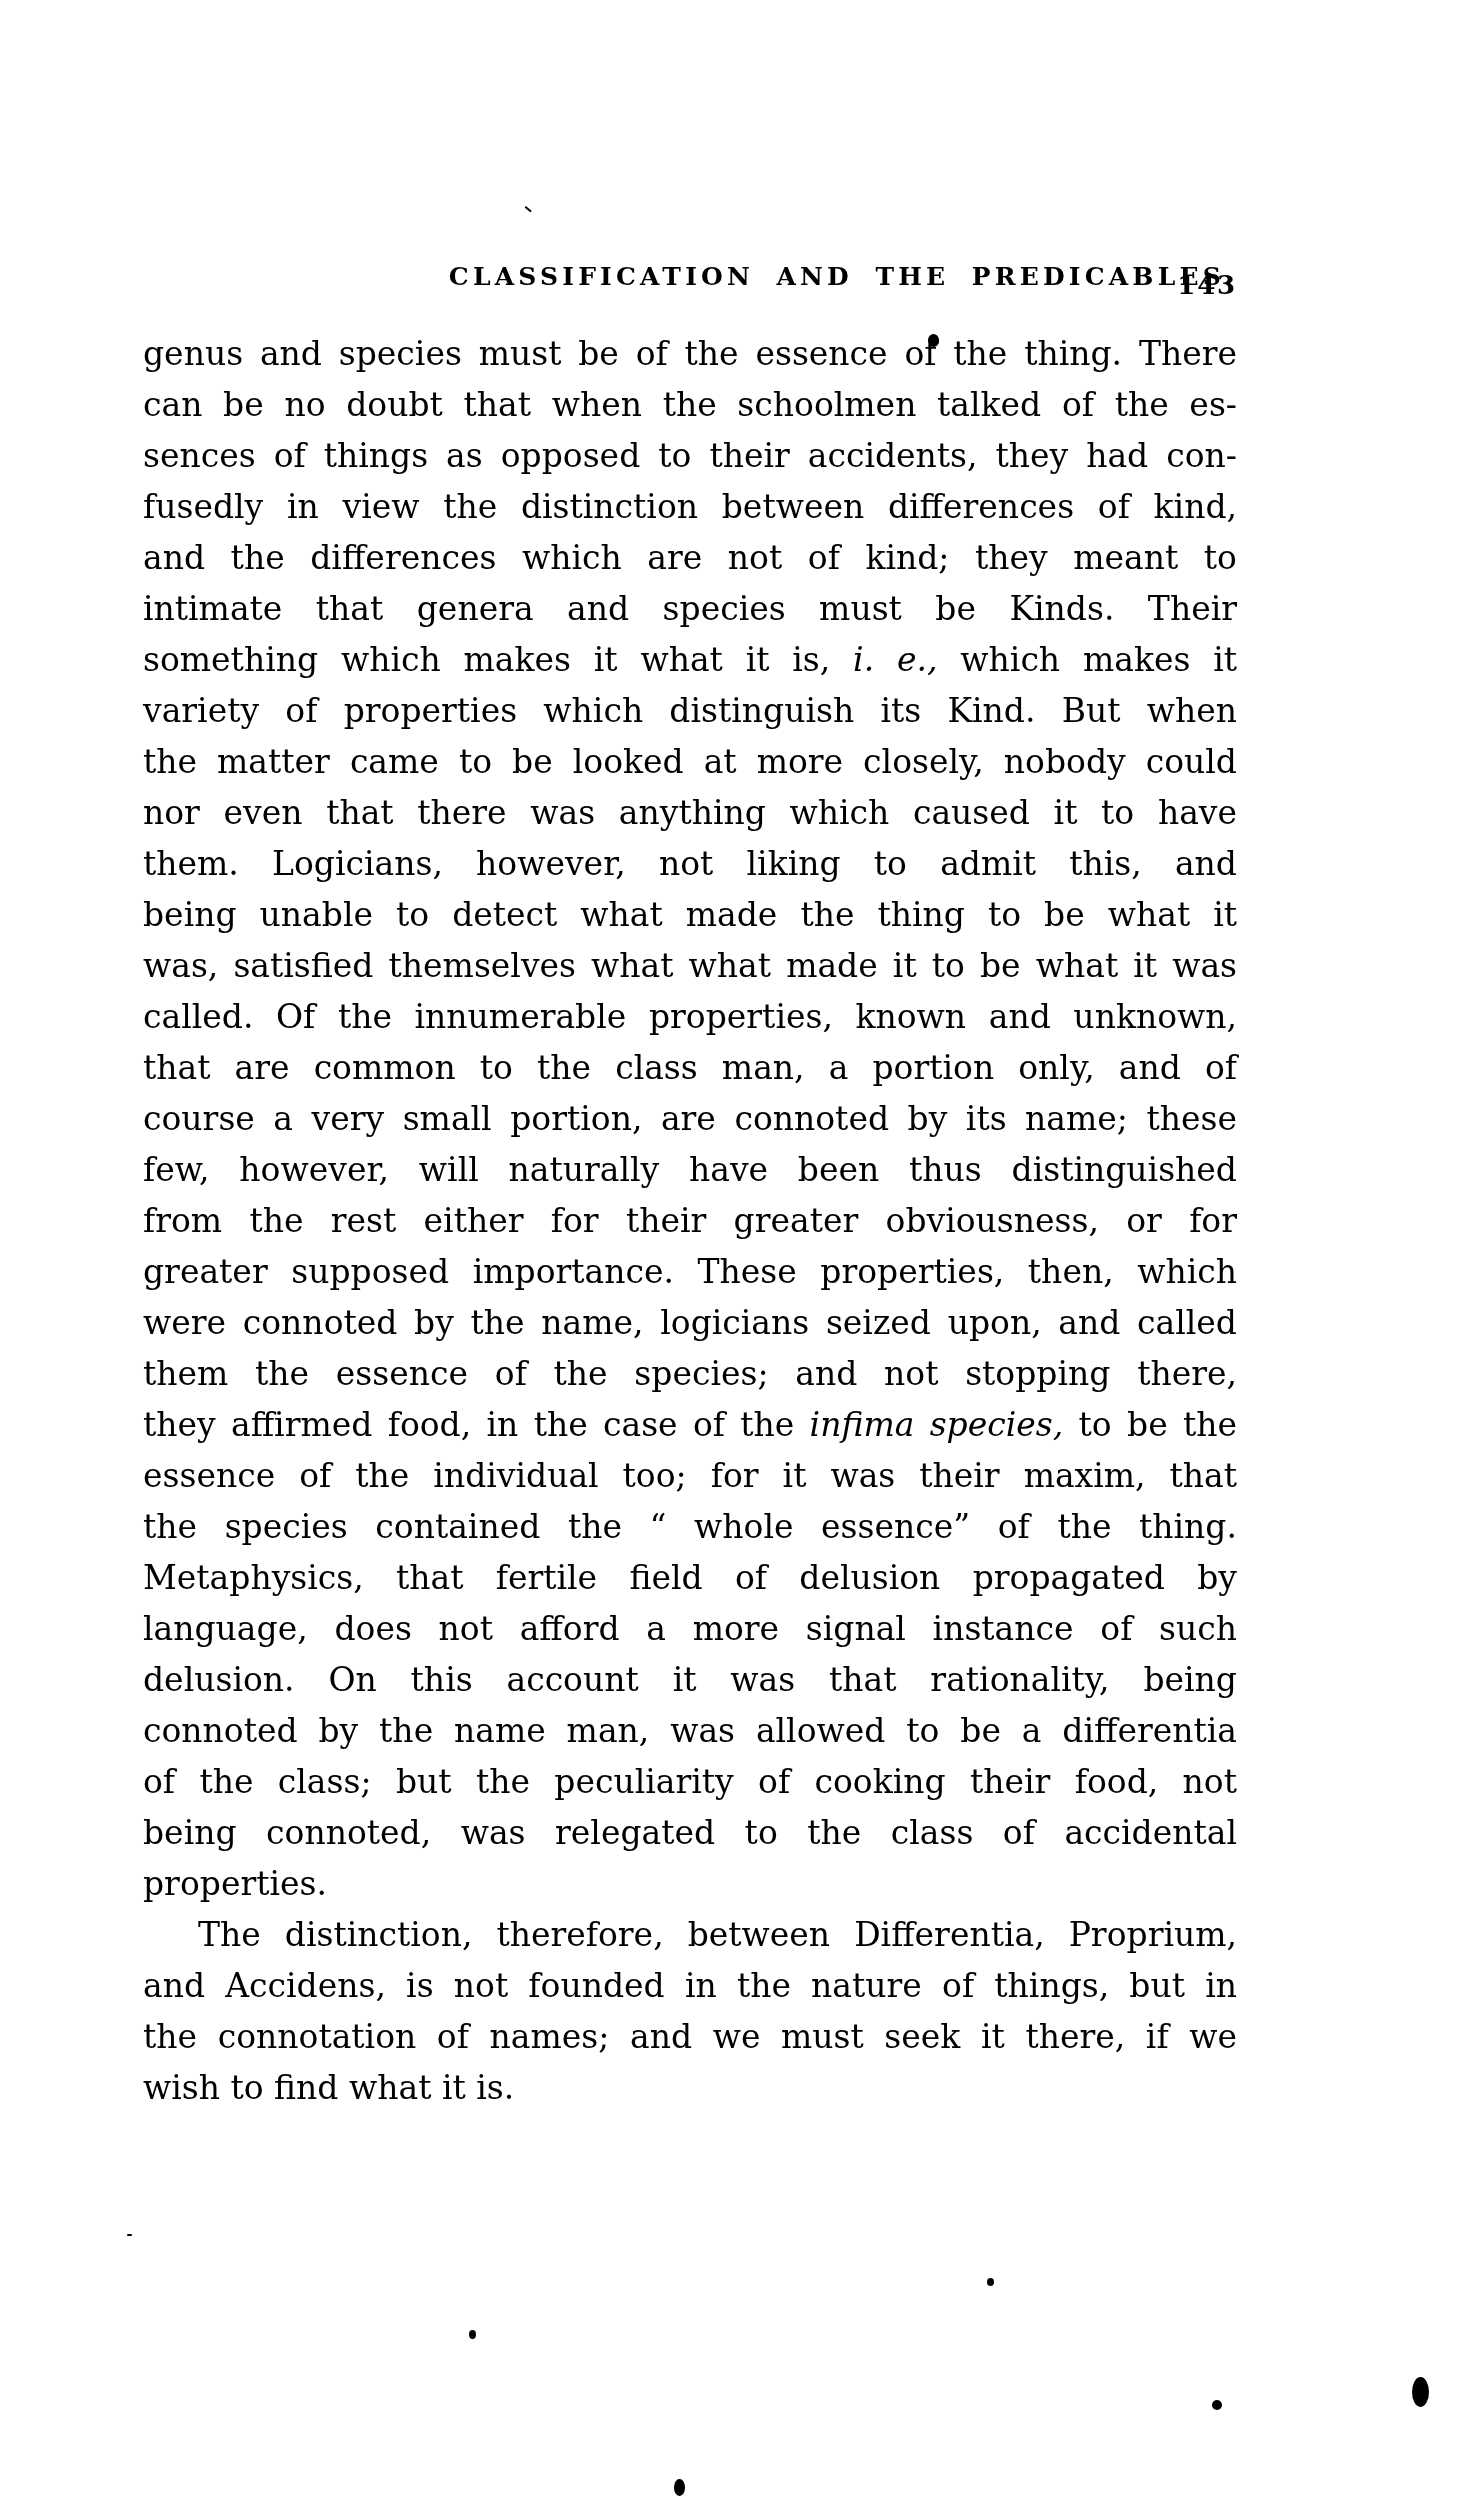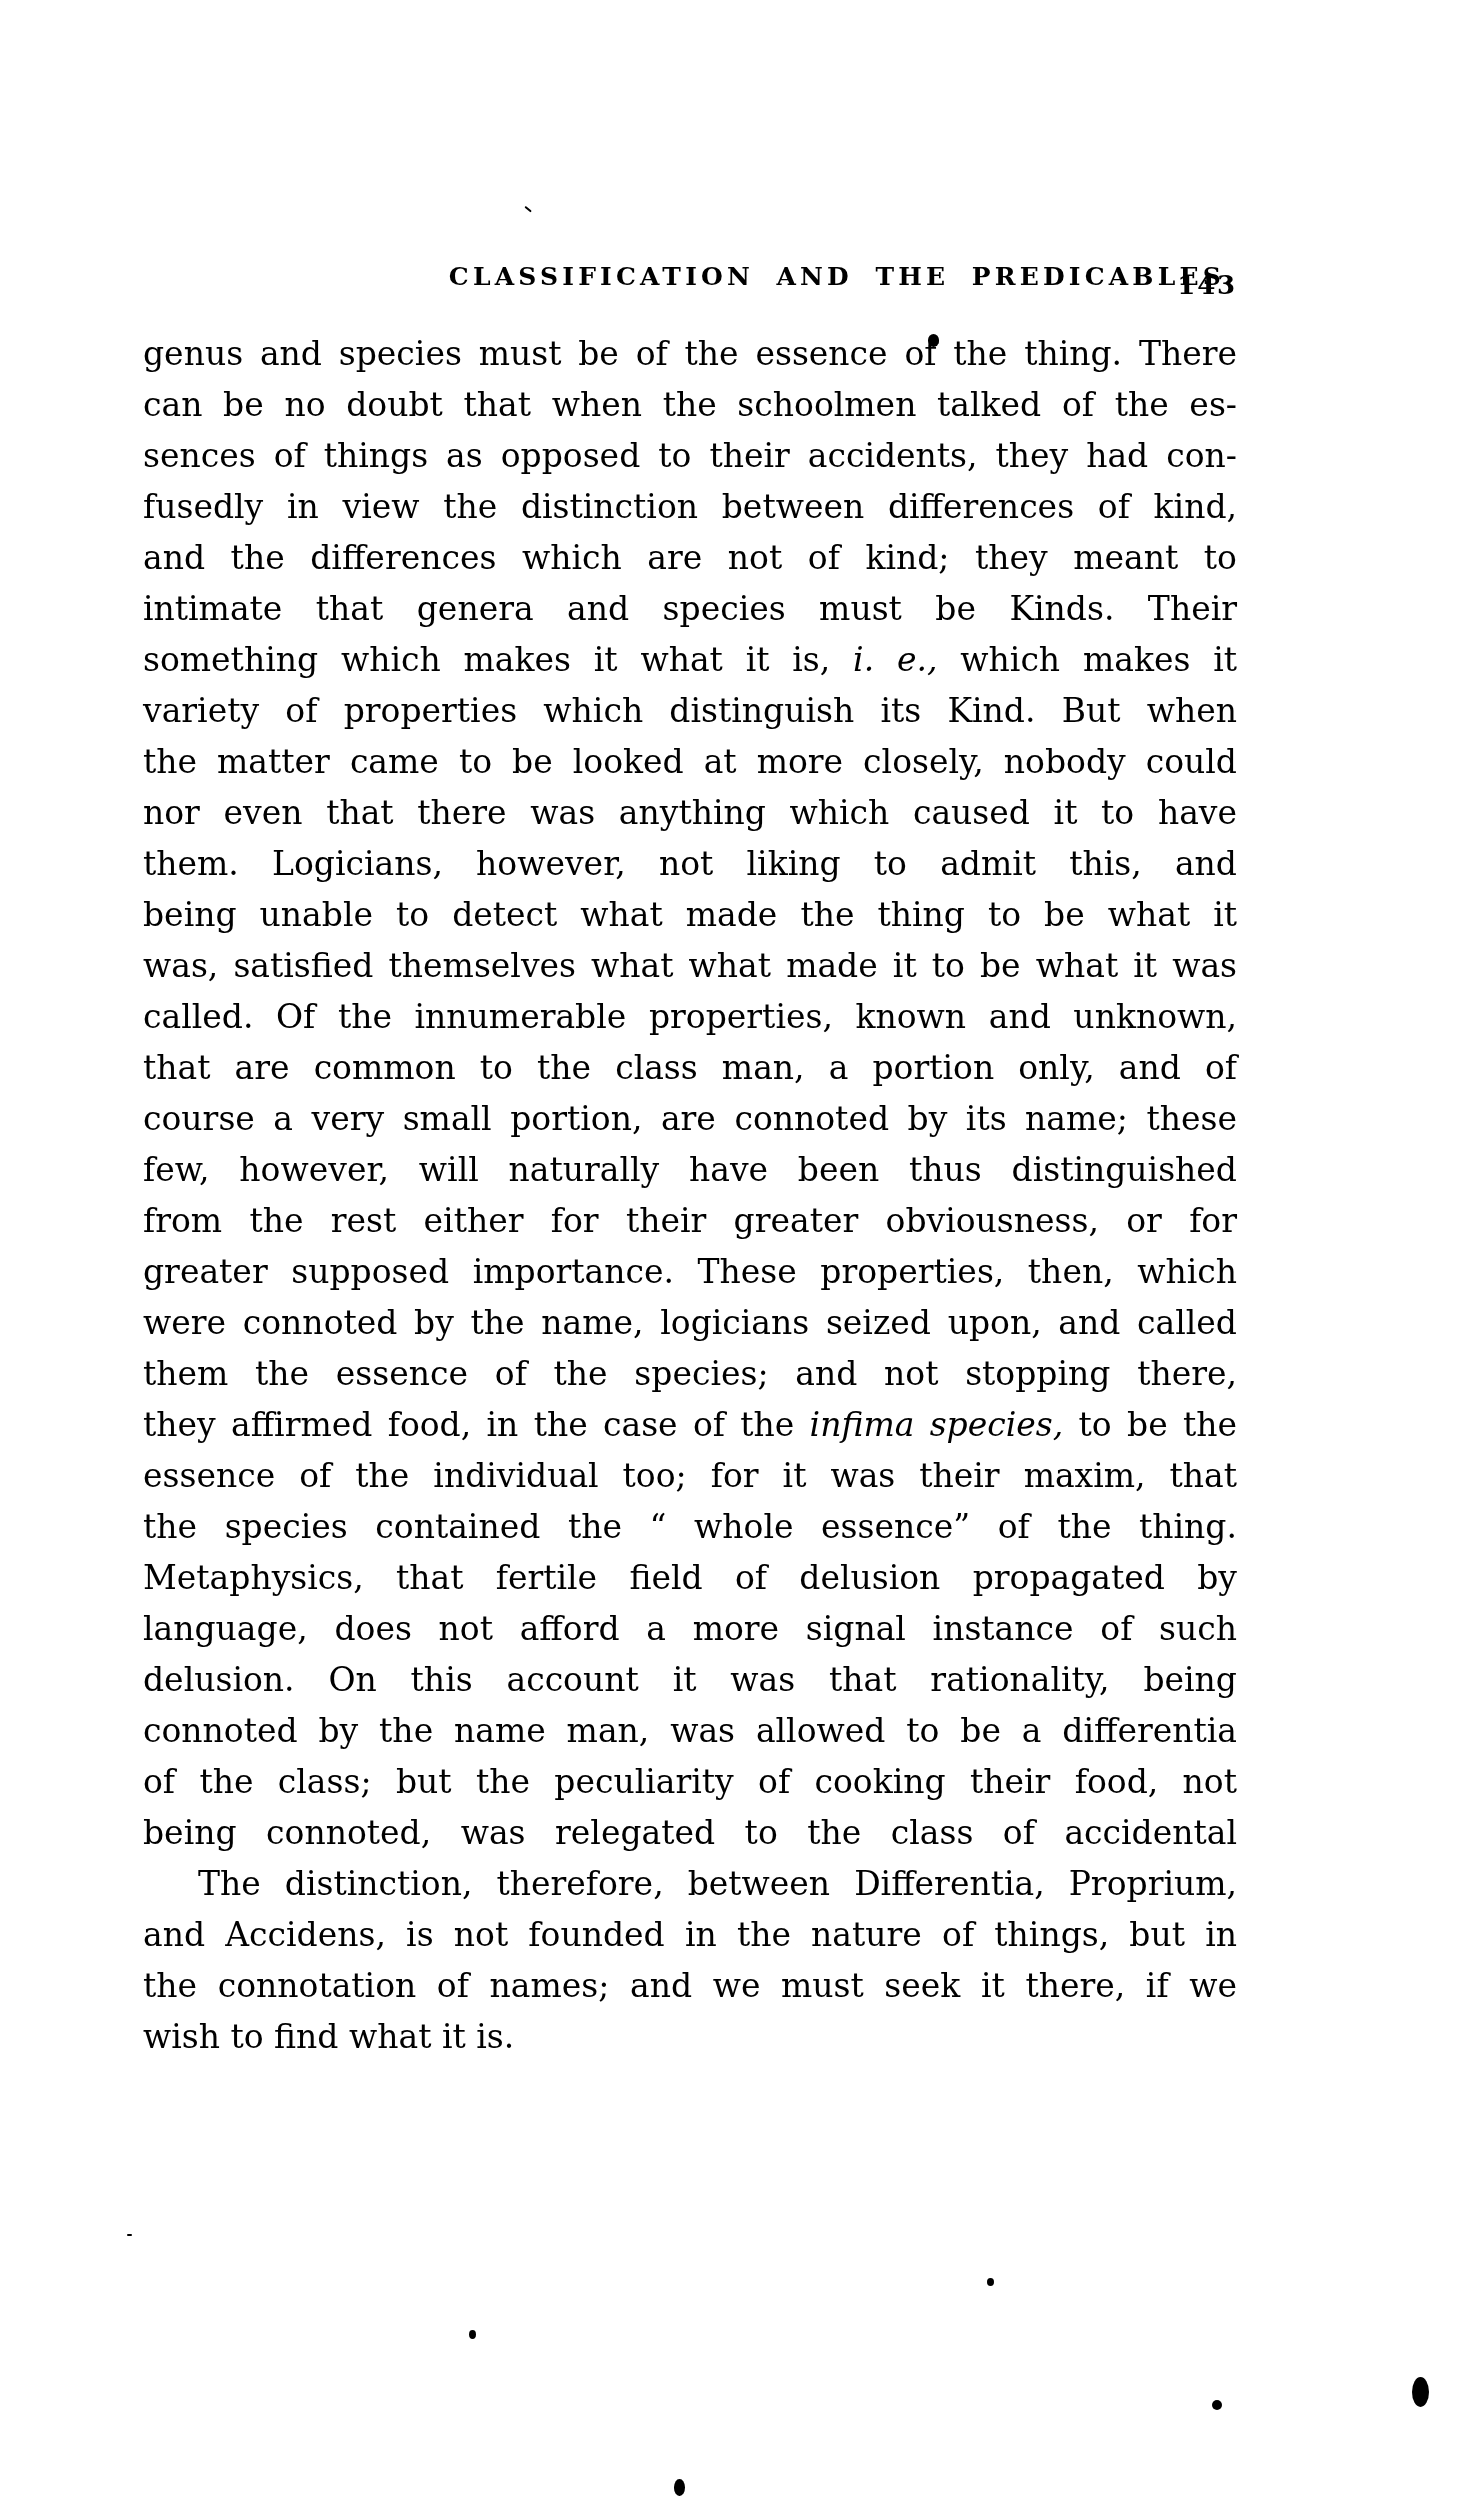--- a/index.html
+++ b/index.html
@@ -95,20 +95,21 @@
         <div class="line"><span>them the essence of the species; and not stopping there,</span></div>
         <div class="line"><span>they affirmed food, in the case of the </span><span class="ital">infima species,</span><span> to be the</span></div>
         <div class="line"><span>essence of the individual too; for it was their maxim, that</span></div>
         <div class="line"><span>the species contained the “ whole essence” of the thing.</span></div>
         <div class="line"><span>Metaphysics, that fertile field of delusion propagated by</span></div>
         <div class="line"><span>language, does not afford a more signal instance of such</span></div>
         <div class="line"><span>delusion.  On this account it was that rationality, being</span></div>
         <div class="line"><span>connoted by the name man, was allowed to be a differentia</span></div>
         <div class="line"><span>of the class; but the peculiarity of cooking their food, not</span></div>
         <div class="line"><span>being connoted, was relegated to the class of accidental</span></div>
+        <div class="line para-end"><span>properties.</span></div>
         <div class="line indent"><span>The distinction, therefore, between Differentia, Proprium,</span></div>
         <div class="line"><span>and Accidens, is not founded in the nature of things, but in</span></div>
         <div class="line"><span>the connotation of names; and we must seek it there, if we</span></div>
         <div class="line para-end"><span>wish to find what it is.</span></div>
       </div>
   </div>
   <div>
       <div class="speck bar" style="left: 524px; top: 208px; width: 7.7px; height: 2.4px; transform: rotate(40deg);"></div>
       <div class="speck" style="left: 928px; top: 334px; width: 11.3px; height: 12.5px;"></div>
       <div class="speck bar" style="left: 127px; top: 2234px; width: 5.4px; height: 2.4px;"></div>

